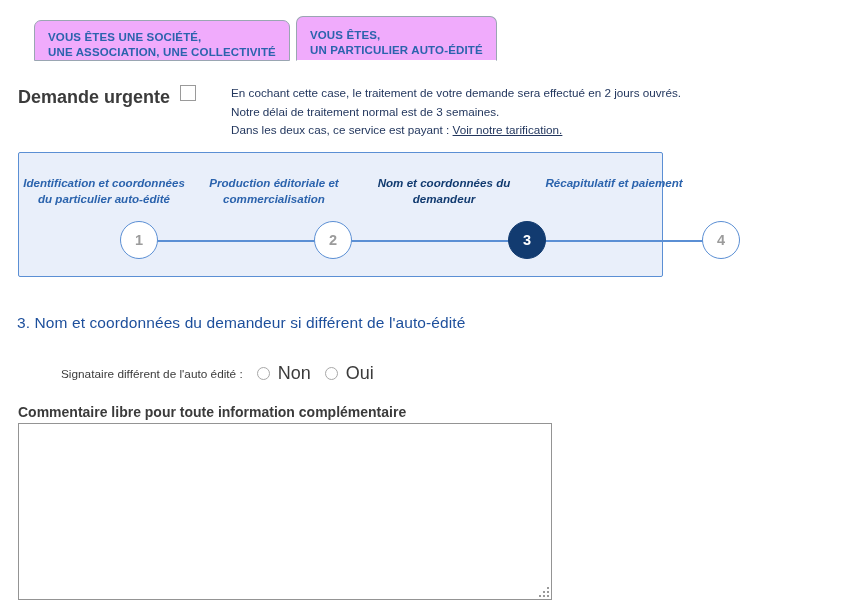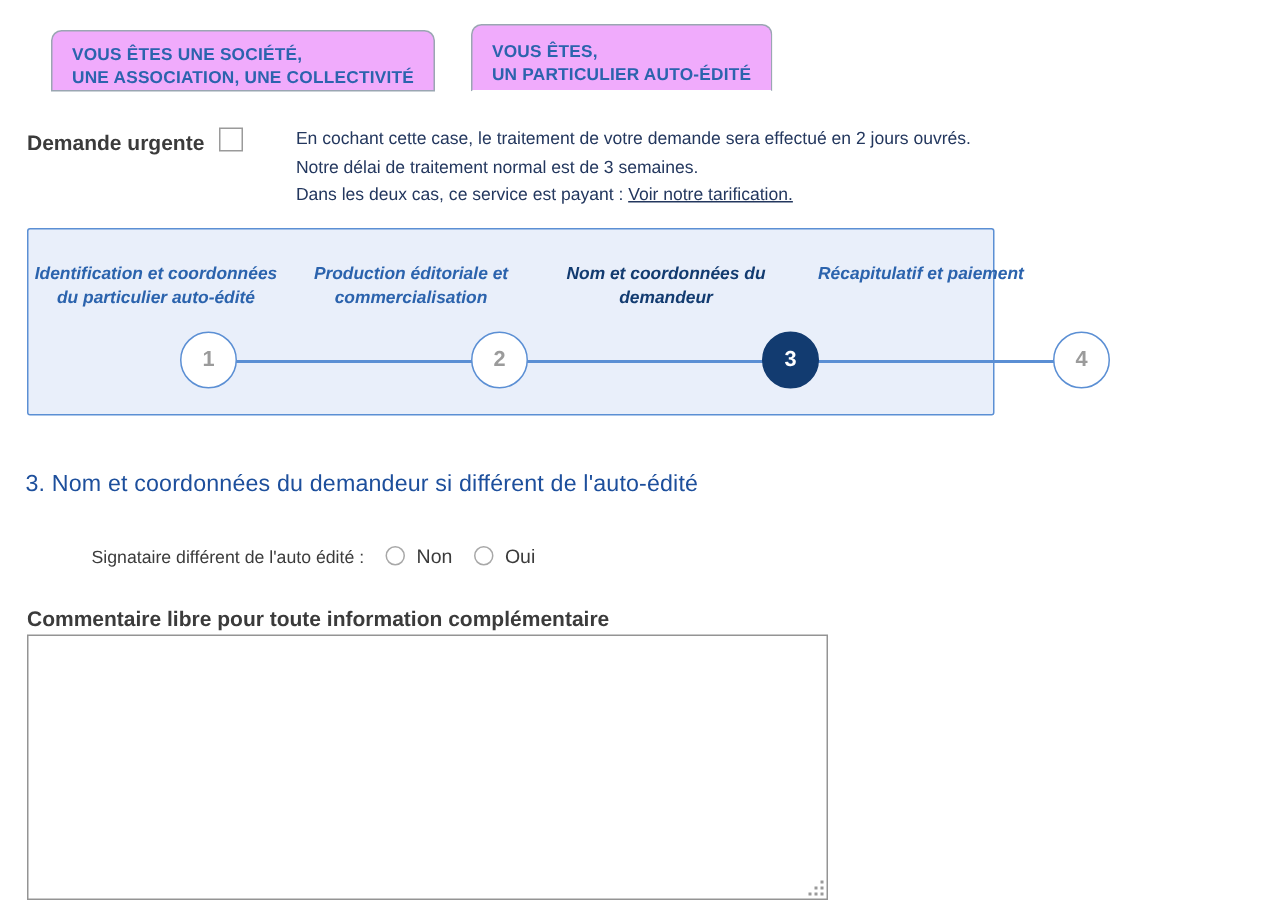--- a/index.html
+++ b/index.html
@@ -34,38 +34,38 @@
     font-weight: bold;
     letter-spacing: 0.15px;
     line-height: 14.5px;
     color: #2b63ad;
     white-space: nowrap;
     cursor: pointer;
     position: relative;
   }
   .tab-1 { height: 41px; }
   .tab-2 {
-    margin-left: 24px;
+    margin-left: 6px;
     height: 45px;
     padding-top: 11px;
     border-bottom: 1px solid #ffffff;
     z-index: 3;
   }
   .tab .tline { display: block; }
 
   
   .urgent-row {
     position: absolute;
     left: 18px;
     top: 84px;
     display: flex;
     align-items: flex-start;
   }
   .urgent-label {
-    font-size: 14px;
+    font-size: 18px;
     font-weight: bold;
     color: #3b3b3b;
     padding-top: 3px;
     white-space: nowrap;
   }
   .urgent-checkbox {
     box-sizing: border-box;
     width: 16px;
     height: 16px;
     border: 1px solid #9a9a9a;
@@ -194,21 +194,21 @@
     width: 13px;
     height: 13px;
     border-radius: 50%;
     border: 1px solid #a8a8a8;
     background: #ffffff;
     box-sizing: border-box;
     flex: none;
   }
   .radio-text {
     margin-left: 8px;
-    font-size: 13px;
+    font-size: 18px;
     color: #3b3b3b;
     white-space: nowrap;
   }
 
   
   .ta-label {
     position: absolute;
     left: 18px;
     top: 404px;
     font-size: 14px;

